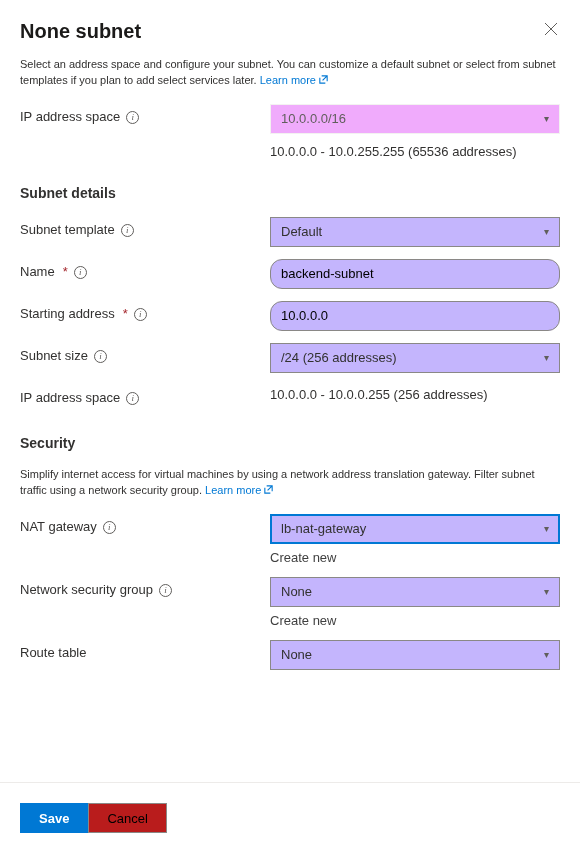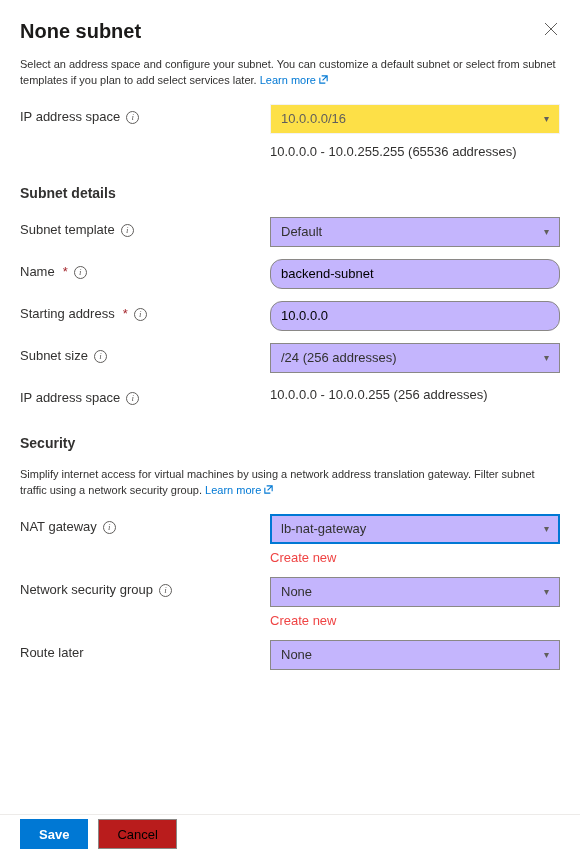--- a/index.html
+++ b/index.html
@@ -109,55 +109,54 @@
     align-items: center;
     justify-content: space-between;
     cursor: pointer;
     position: relative;
   }
   .text-input {
     cursor: text;
     border-radius: 12px;
   }
   .readonly-select {
-    background: #fde047;
+    background: #f0abfc;
     border: 1px solid #f3f2f1;
     color: #605e5c;
     cursor: default;
   }
   .select.focused {
     border: 2px solid #0078d4;
     padding: 9px 9px;
   }
   .chev {
     font-size: 10px;
     color: #605e5c;
   }
   .helper {
     font-size: 13px;
     color: #323130;
     padding-top: 4px;
   }
   .create-link {
-    color: #ef4444;
+    color: #404040;
     font-size: 13px;
     cursor: pointer;
   }
   .spacer-row {
     margin-bottom: 30px;
   }
   .footer {
     position: absolute;
     left: 0;
     bottom: 0;
     width: 580px;
     border-top: 1px solid #edebe9;
-    padding: 4px 20px;
-    display: flex;
-    gap: 10px;
+    padding: 20px 20px;
+    display: flex;
     background: #fff;
   }
   .btn {
     height: 30px;
     padding: 0 18px;
     font-size: 13px;
     font-family: inherit;
     border: 1px solid #8a8886;
     background: #b91c1c;
     cursor: pointer;
@@ -294,21 +293,21 @@
       <div class="select">
         <span>None</span>
         <span class="chev">▾</span>
       </div>
       <span class="create-link">Create new</span>
     </div>
   </div>
 
   <div class="row">
     <div class="label-col">
-      <span>Route later</span>
+      <span>Route table</span>
     </div>
     <div class="value-col">
       <div class="select">
         <span>None</span>
         <span class="chev">▾</span>
       </div>
     </div>
   </div>
 
   <div class="footer">

